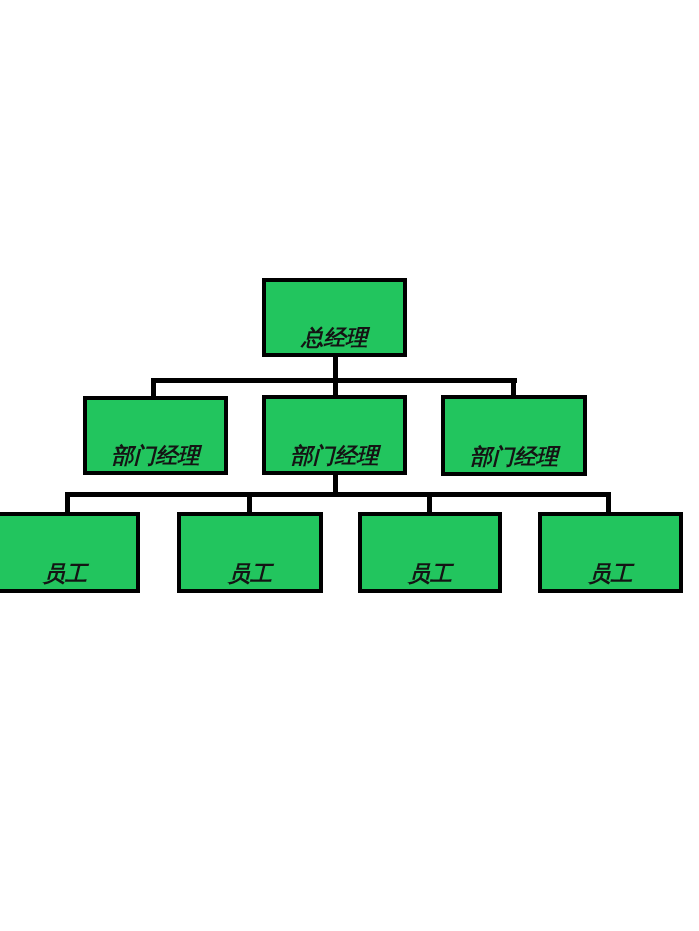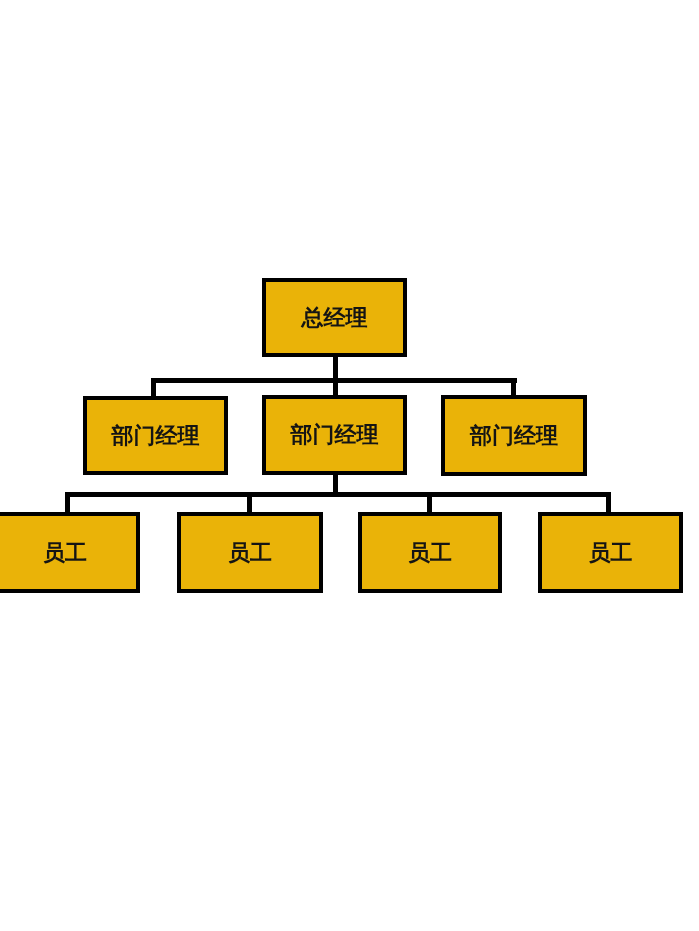--- a/index.html
+++ b/index.html
@@ -12,24 +12,25 @@
     width: 699px;
     height: 931px;
     background: #ffffff;
     overflow: hidden;
     font-family: "DejaVu Sans", sans-serif;
   }
   .node {
     position: absolute;
     box-sizing: border-box;
     border: 4px solid #000000;
-    background: #eab308;
+    background: #22c55e;
     display: flex;
-    align-items: center;
+    align-items: flex-end;
     justify-content: center;
+    font-style: italic;
   }
   .node-label {
     font-size: 22px;
     font-weight: 700;
     color: #141414;
     white-space: nowrap;
   }
   .conn {
     position: absolute;
     background: #000000;

